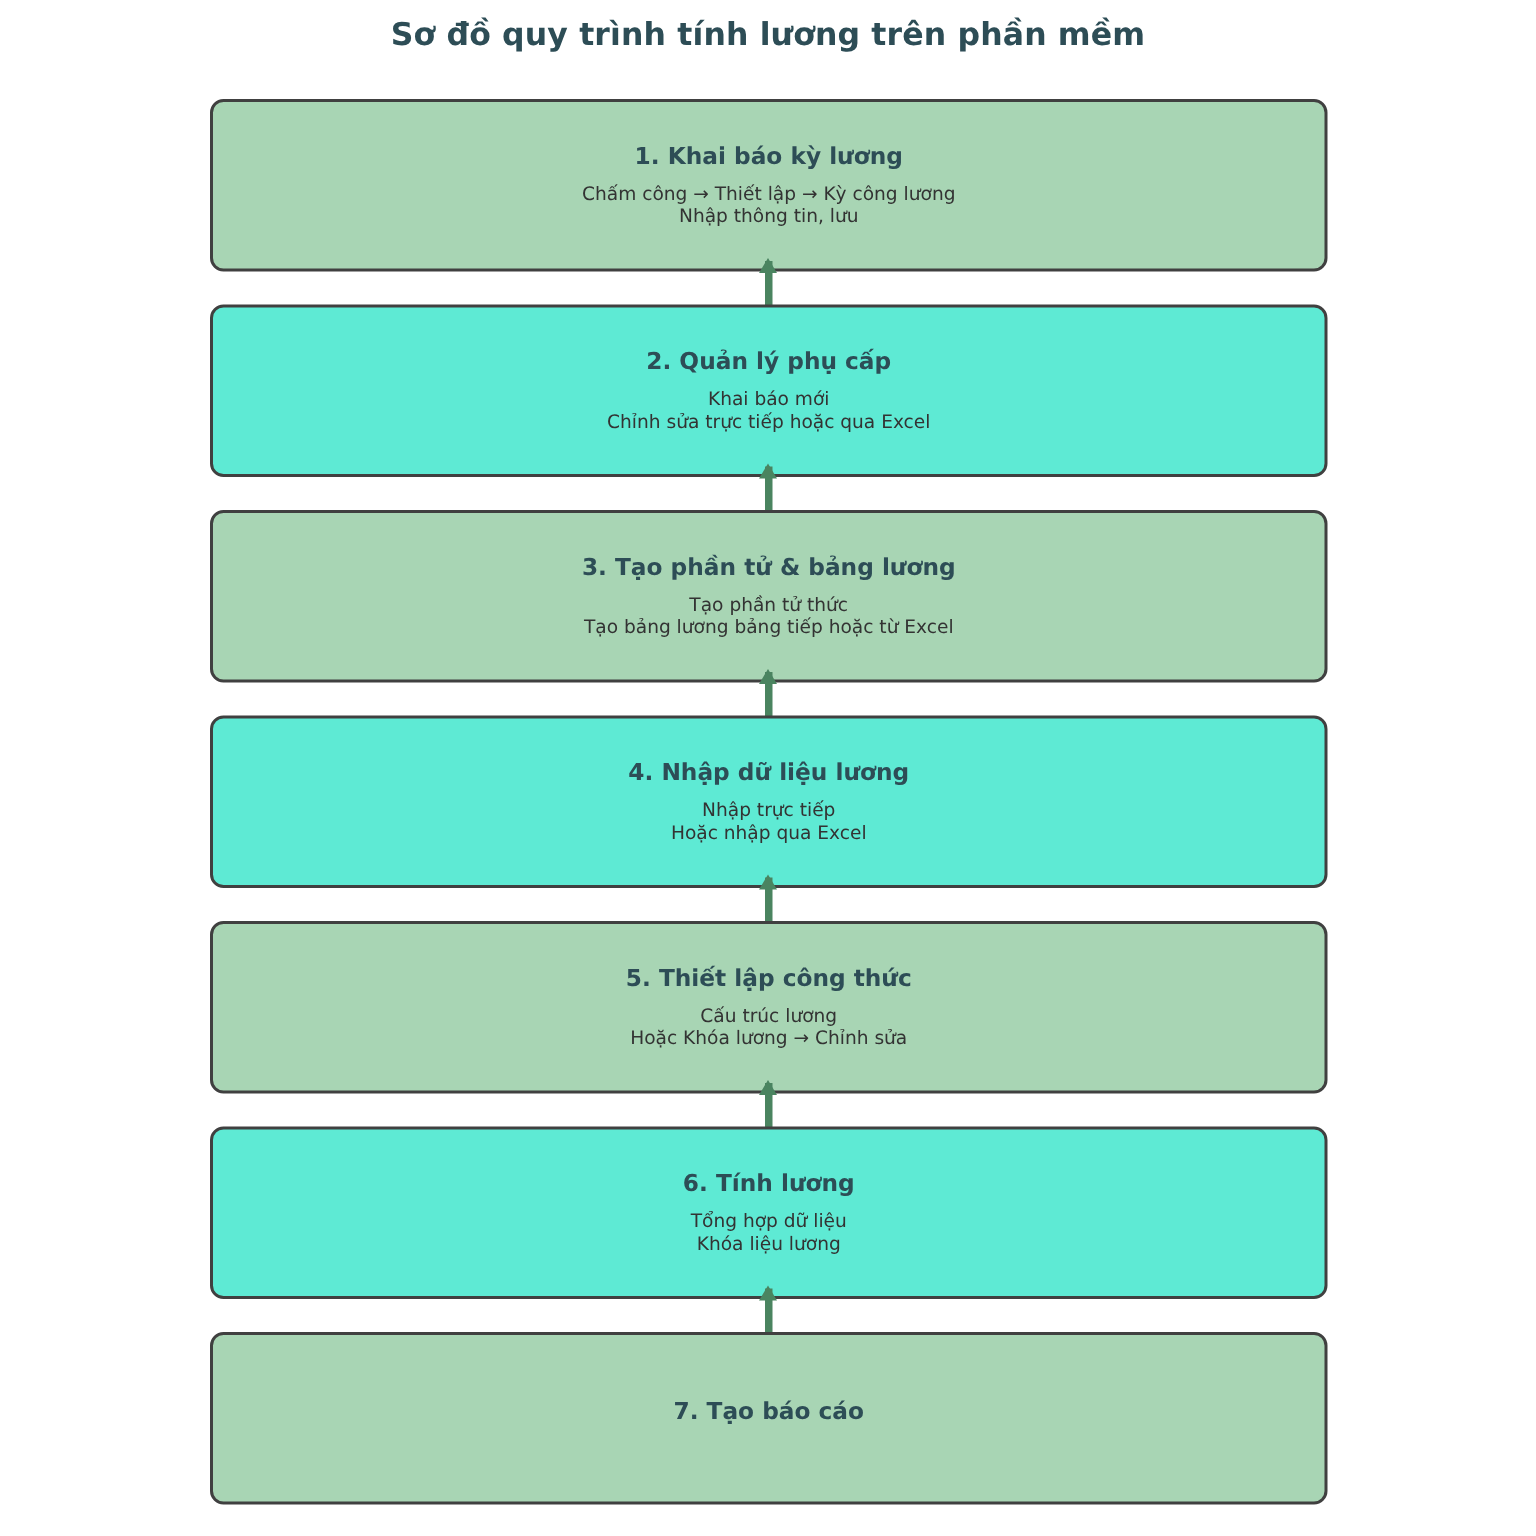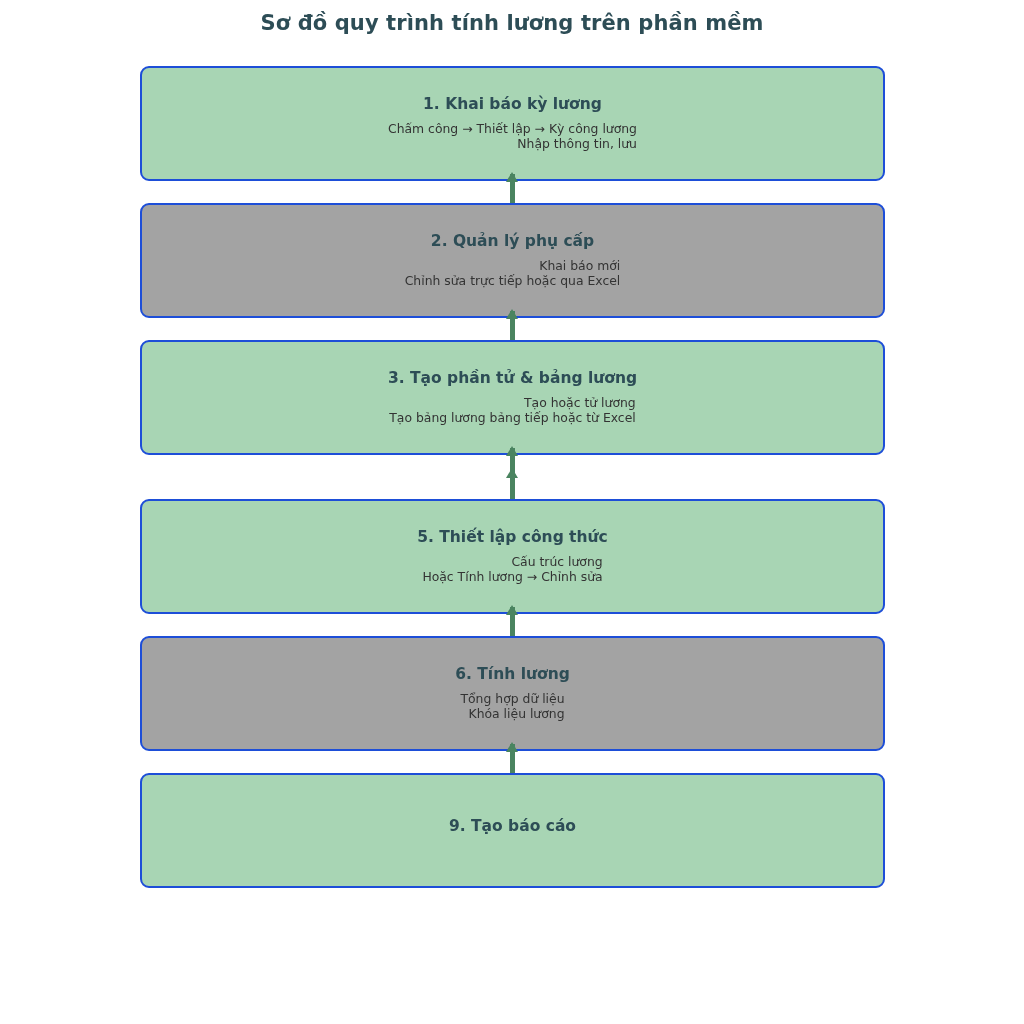--- a/index.html
+++ b/index.html
@@ -43,44 +43,44 @@
   }
 
   .step-wrap {
     position: relative;
   }
 
   .step-box {
     box-sizing: border-box;
     width: 745px;
     height: 115px;
-    border: 2px solid #1d4ed8;
+    border: 2px solid #404040;
     border-radius: 9px;
     display: flex;
     flex-direction: column;
     align-items: center;
     justify-content: center;
     padding: 4px 10px 6px 10px;
     margin: 0;
   }
 
   .step-box.tone-dark  { background: #a8d5b4; }
-  .step-box.tone-light { background: #a3a3a3; }
+  .step-box.tone-light { background: #5eead4; }
 
   .step-title {
     font-size: 15.5px;
     font-weight: bold;
     color: #2d4d56;
     line-height: 20px;
     margin: 0 0 7px 0;
     text-align: center;
   }
 
   .step-lines {
-    text-align: right;
+    text-align: center;
     font-size: 12.4px;
     color: #333333;
     line-height: 15.5px;
   }
   .step-lines .ln { display: block; }
 
   
   .connector {
     position: relative;
     height: 22px;
@@ -138,39 +138,48 @@
         </div>
       </div>
       <div class="connector">
         <div class="shaft"></div>
         <div class="head"></div>
       </div>
       <div class="step-wrap">
         <div class="step-box tone-dark">
           <div class="step-title">3. Tạo phần tử &amp; bảng lương</div>
           <div class="step-lines">
-            <span class="ln">Tạo hoặc tử lương</span>
+            <span class="ln">Tạo phần tử thức</span>
             <span class="ln">Tạo bảng lương bảng tiếp hoặc từ Excel</span>
           </div>
         </div>
       </div>
       <div class="connector">
         <div class="shaft"></div>
         <div class="head"></div>
       </div>
+      <div class="step-wrap">
+        <div class="step-box tone-light">
+          <div class="step-title">4. Nhập dữ liệu lương</div>
+          <div class="step-lines">
+            <span class="ln">Nhập trực tiếp</span>
+            <span class="ln">Hoặc nhập qua Excel</span>
+          </div>
+        </div>
+      </div>
       <div class="connector">
         <div class="shaft"></div>
         <div class="head"></div>
       </div>
       <div class="step-wrap">
         <div class="step-box tone-dark">
           <div class="step-title">5. Thiết lập công thức</div>
           <div class="step-lines">
             <span class="ln">Cấu trúc lương</span>
-            <span class="ln">Hoặc Tính lương → Chỉnh sửa</span>
+            <span class="ln">Hoặc Khóa lương → Chỉnh sửa</span>
           </div>
         </div>
       </div>
       <div class="connector">
         <div class="shaft"></div>
         <div class="head"></div>
       </div>
       <div class="step-wrap">
         <div class="step-box tone-light">
           <div class="step-title">6. Tính lương</div>
@@ -179,18 +188,18 @@
             <span class="ln">Khóa liệu lương</span>
           </div>
         </div>
       </div>
       <div class="connector">
         <div class="shaft"></div>
         <div class="head"></div>
       </div>
       <div class="step-wrap">
         <div class="step-box tone-dark">
-          <div class="step-title">9. Tạo báo cáo</div>
+          <div class="step-title">7. Tạo báo cáo</div>
         </div>
       </div>
     </div>
 
 </div>
 
 </body></html>

